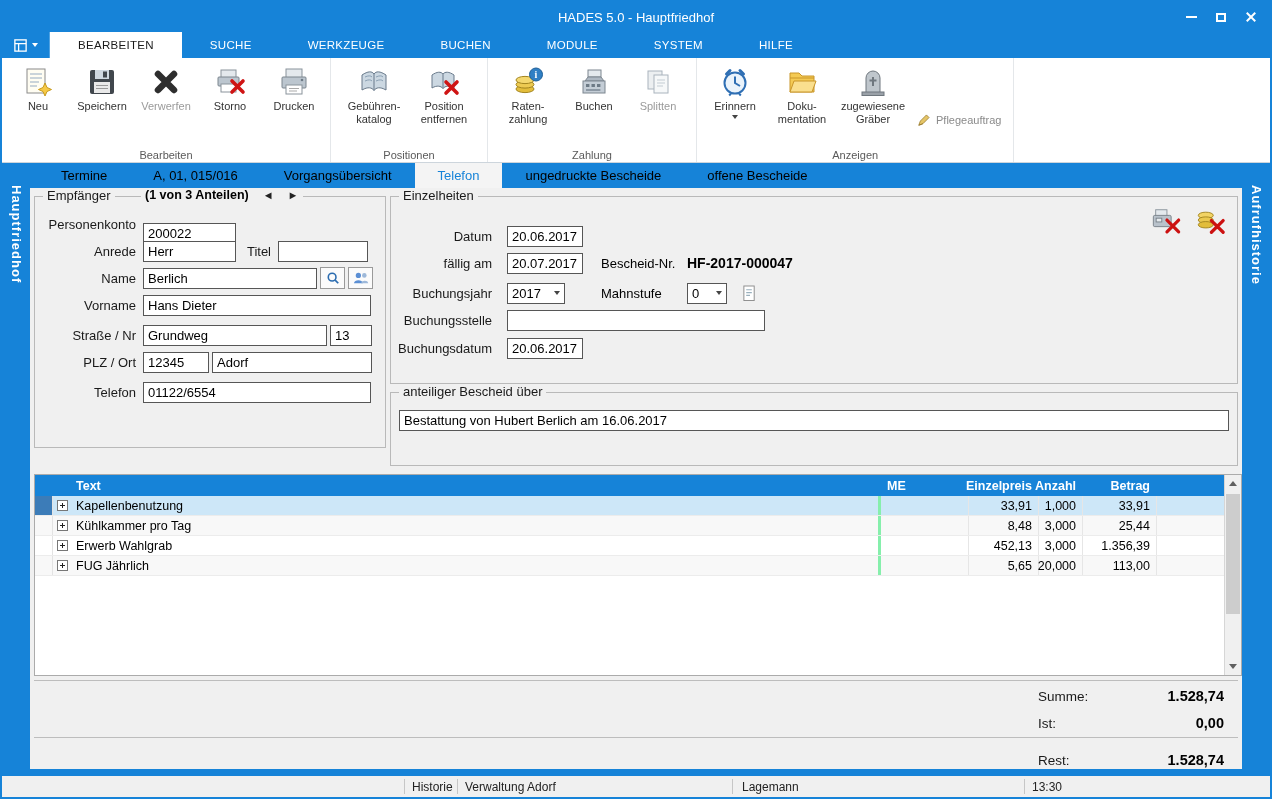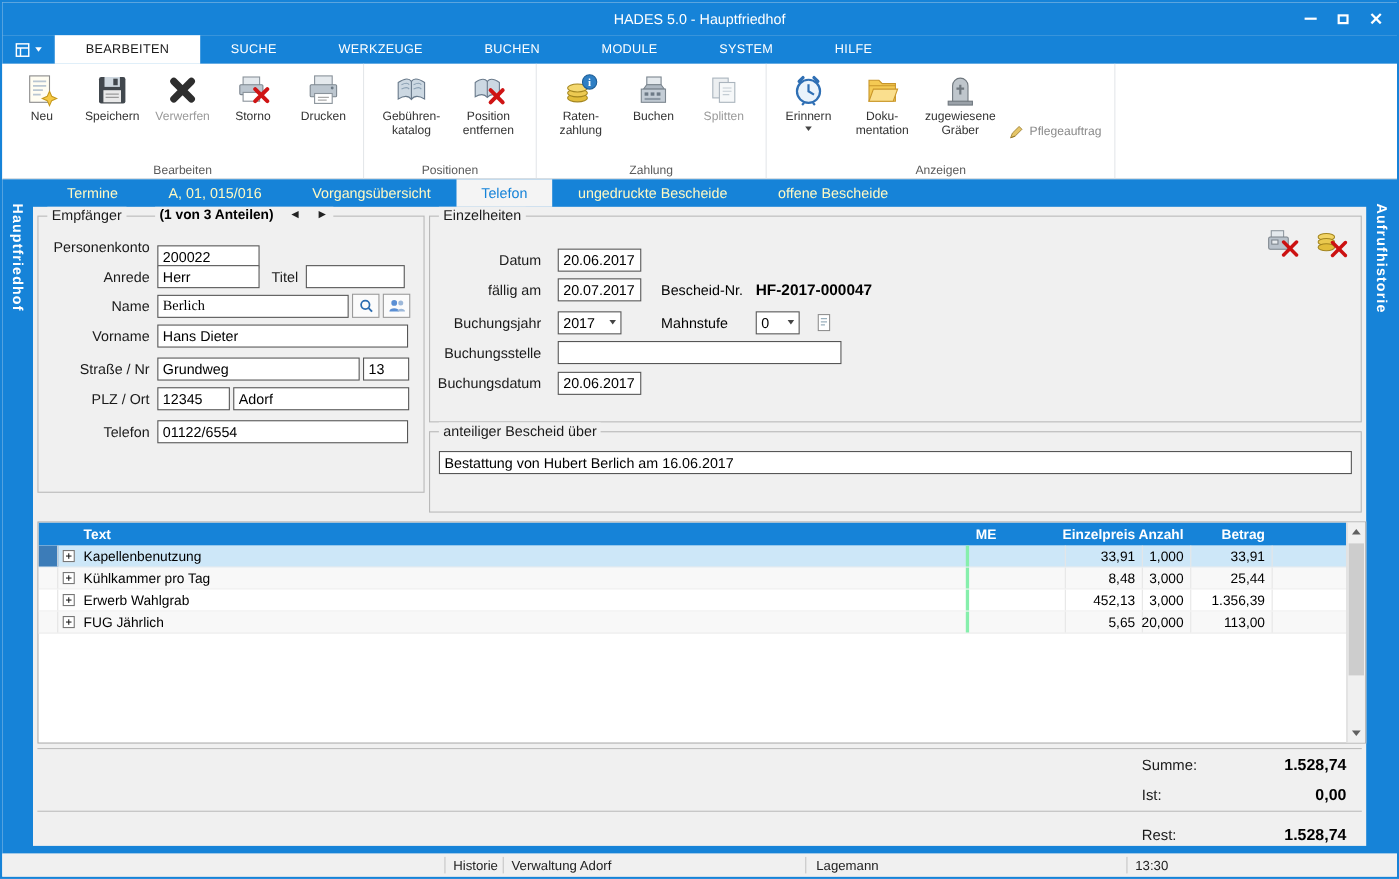--- a/index.html
+++ b/index.html
@@ -41,21 +41,21 @@
   .small-col { display:flex; flex-direction:column; gap:7px; padding:10px 8px 0 8px; }
   .sbtn { display:flex; align-items:center; gap:5px; font-size:11px; color:#8a8a8a; cursor:pointer; white-space:nowrap;margin-top:42px; }
   .sbtn svg { width:14px; height:14px; }
 
   
   .workspace { position:absolute; top:161px; left:0; right:0; bottom:21px; background:#1683d8; }
   .side-strip { position:absolute; top:0; bottom:0; width:28px; color:#fff; display:flex; justify-content:center; }
   .side-strip.left { left:0; } .side-strip.right { right:0; }
   .vtext { writing-mode:vertical-rl; font-weight:bold; font-size:13px; letter-spacing:1px; margin-top:22px; }
   .doc-tabs { position:absolute; left:28px; right:28px; top:0; height:25px; display:flex; padding-left:8px; }
-  .doc-tab { padding:0 23px; display:flex; align-items:center; color:#fef9c3; font-size:13px; cursor:pointer; white-space:nowrap; }
+  .doc-tab { padding:0 23px; display:flex; align-items:center; color:#000000; font-size:13px; cursor:pointer; white-space:nowrap; }
   .doc-tab.active { background:#f4f4f4; color:#1683d8; }
   .content { position:absolute; left:28px; right:28px; top:25px; bottom:7px; background:#f0f0f0; }
 
   
   .groupbox { position:absolute; border:1px solid #b9b9b9; }
   .legend { position:absolute; top:-9px; left:8px; background:#f0f0f0; padding:0 4px; font-size:13px; color:#1a1a1a; white-space:nowrap; }
   .counter { position:absolute; top:-9px; left:106px; background:#f0f0f0; padding:0 4px; display:flex; align-items:center; gap:14px; }
   .counter-text { font-weight:bold; font-size:12.5px; }
   .nav-arrow { font-size:11px; cursor:pointer; color:#222; }
   .frow, .erow { position:absolute; left:4px; right:4px; height:22px; display:flex; align-items:center; }
@@ -375,21 +375,21 @@
           <input class="tb" style="width: 93px; margin-top: 19px;" value="200022">
         </div>
         <div class="frow" style="top:43px">
           <span class="flabel">Anrede</span>
           <input class="tb" style="width: 93px;" value="Herr">
           <span class="flabel" style="width:42px">Titel</span>
           <input class="tb" style="width: 90px;" value="">
         </div>
         <div class="frow" style="top:70px">
           <span class="flabel">Name</span>
-          <input class="tb" style="width: 174px; font-family: Liberation Serif, serif;" value="Berlich">
+          <input class="tb" style="width: 174px;" value="Berlich">
           <span class="mini-btn">
             <svg viewBox="0 0 16 16" width="14" height="14">
                 <circle cx="7" cy="7" r="4.4" fill="none" stroke="#2b6cb0" stroke-width="1.8"></circle>
                 <path d="M10.4 10.4 L14 14" stroke="#2b6cb0" stroke-width="2"></path>
               </svg>
           </span>
           <span class="mini-btn">
             <svg viewBox="0 0 18 16" width="16" height="14">
                 <circle cx="6" cy="5" r="3" fill="#5b8fd4"></circle>
                 <path d="M1 14 c0-4.5 10-4.5 10 0z" fill="#5b8fd4"></path>

